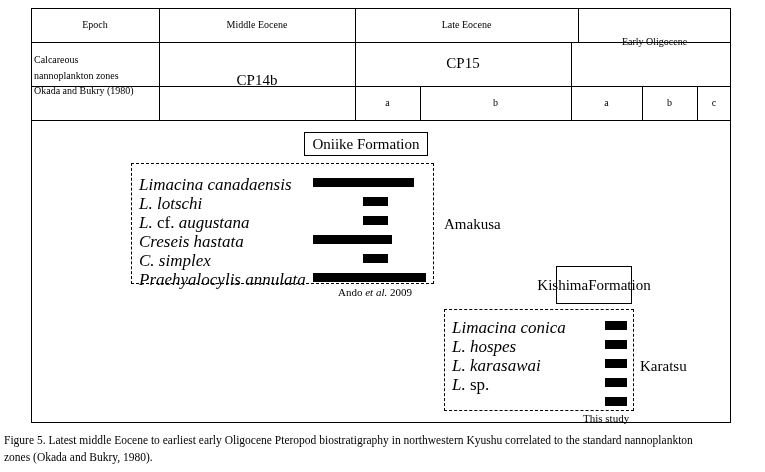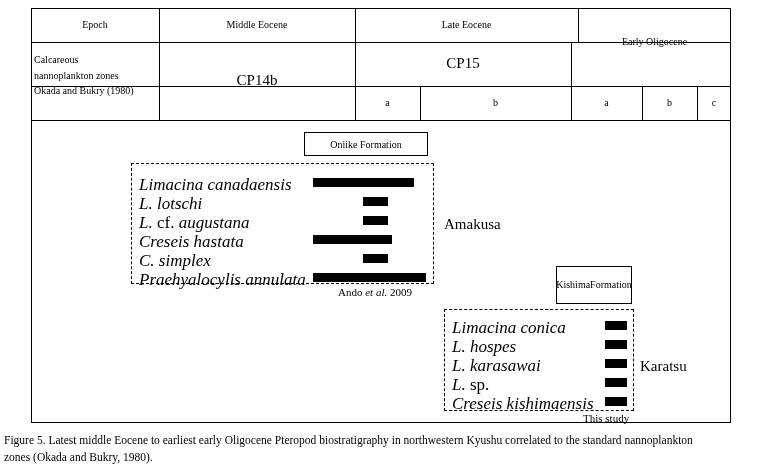--- a/index.html
+++ b/index.html
@@ -60,21 +60,21 @@
 
   
   .label-box {
     position: absolute;
     border: 1px solid #000;
     background: #fff;
     display: flex;
     align-items: center;
     justify-content: center;
     text-align: center;
-    font-size: 10px;
+    font-size: 15px;
     box-sizing: border-box;
     z-index: 5;
   }
 
   
   .dashed-box {
     position: absolute;
     border: 1.5px dashed #000;
     box-sizing: border-box;
     background: transparent;
@@ -213,23 +213,20 @@
   </div>
   <div class="taxon" style="left:452px; top:337px;">
     <span>L. hospes</span>
   </div>
   <div class="taxon" style="left:452px; top:356px;">
     <span>L. karasawai</span>
   </div>
   <div class="taxon" style="left:452px; top:375px;">
     <span>L.</span><span class="rom"> sp.</span>
   </div>
-  <div class="taxon" style="left:452px; top:394px;">
-    <span>Creseis kishimaensis</span>
-  </div>
 
   <div class="bar" style="left:605px; top:321px; width:22px;"></div>
   <div class="bar" style="left:605px; top:340px; width:22px;"></div>
   <div class="bar" style="left:605px; top:359px; width:22px;"></div>
   <div class="bar" style="left:605px; top:378px; width:22px;"></div>
   <div class="bar" style="left:605px; top:397px; width:22px;"></div>
 
   <div class="region-label" style="left:640px; top:358px;">Karatsu</div>
   <div class="src-note" style="left:583px; top:412px;">This study</div>
 

